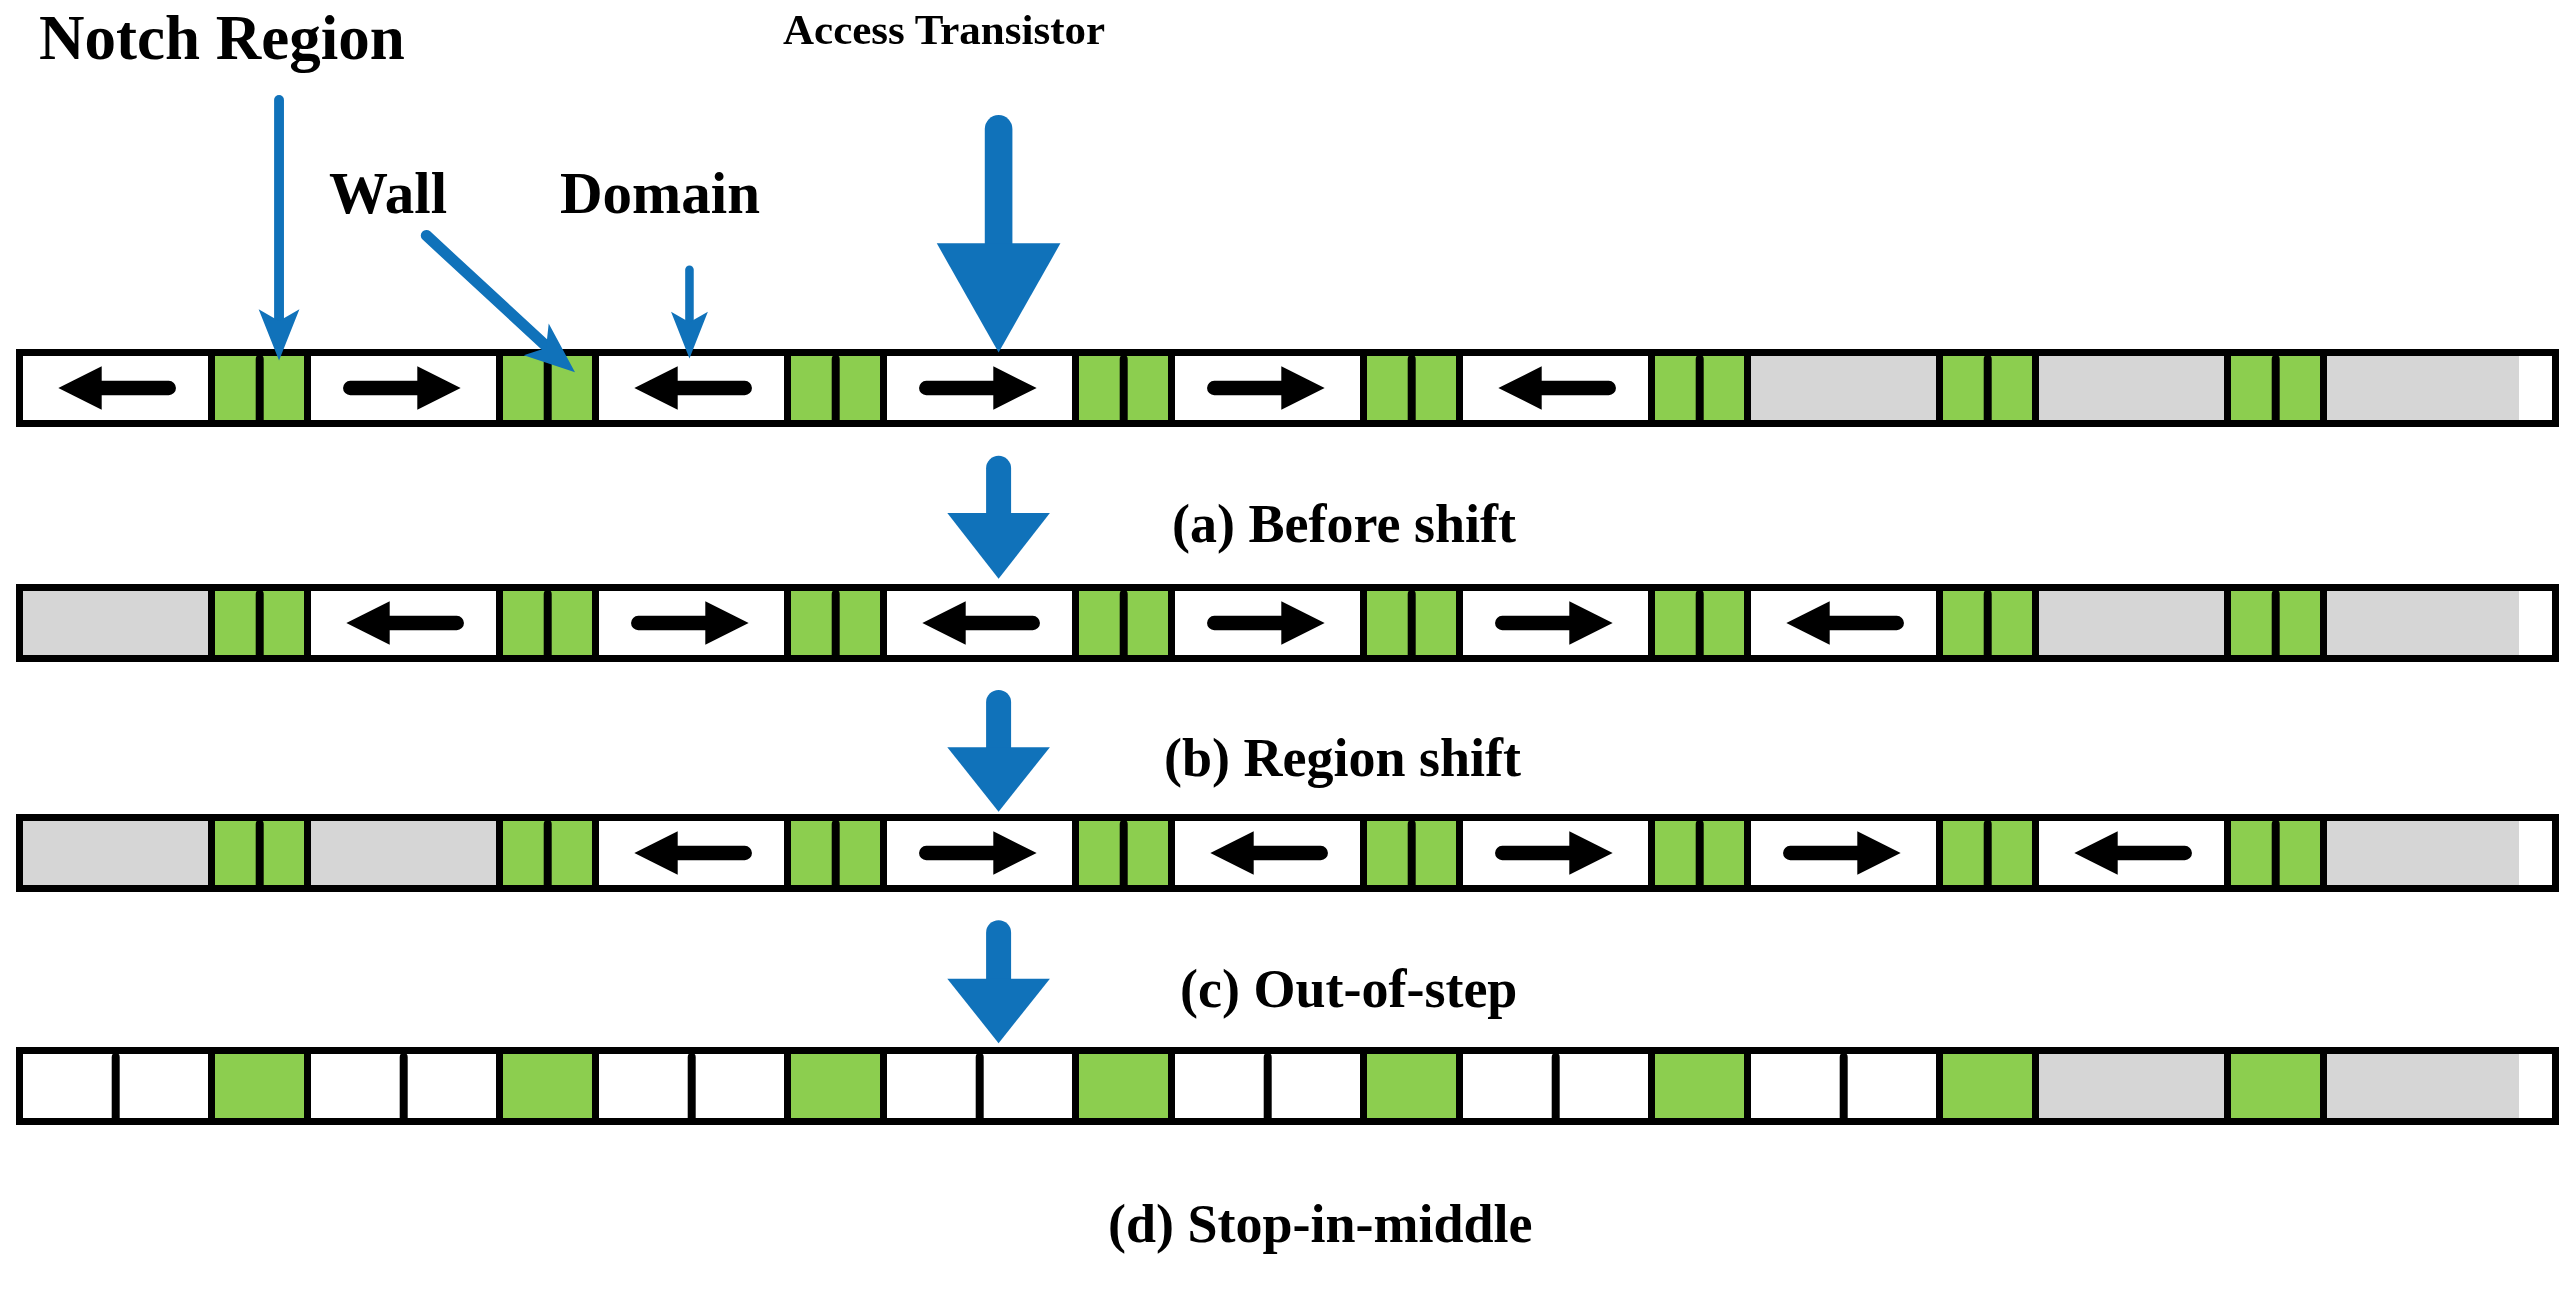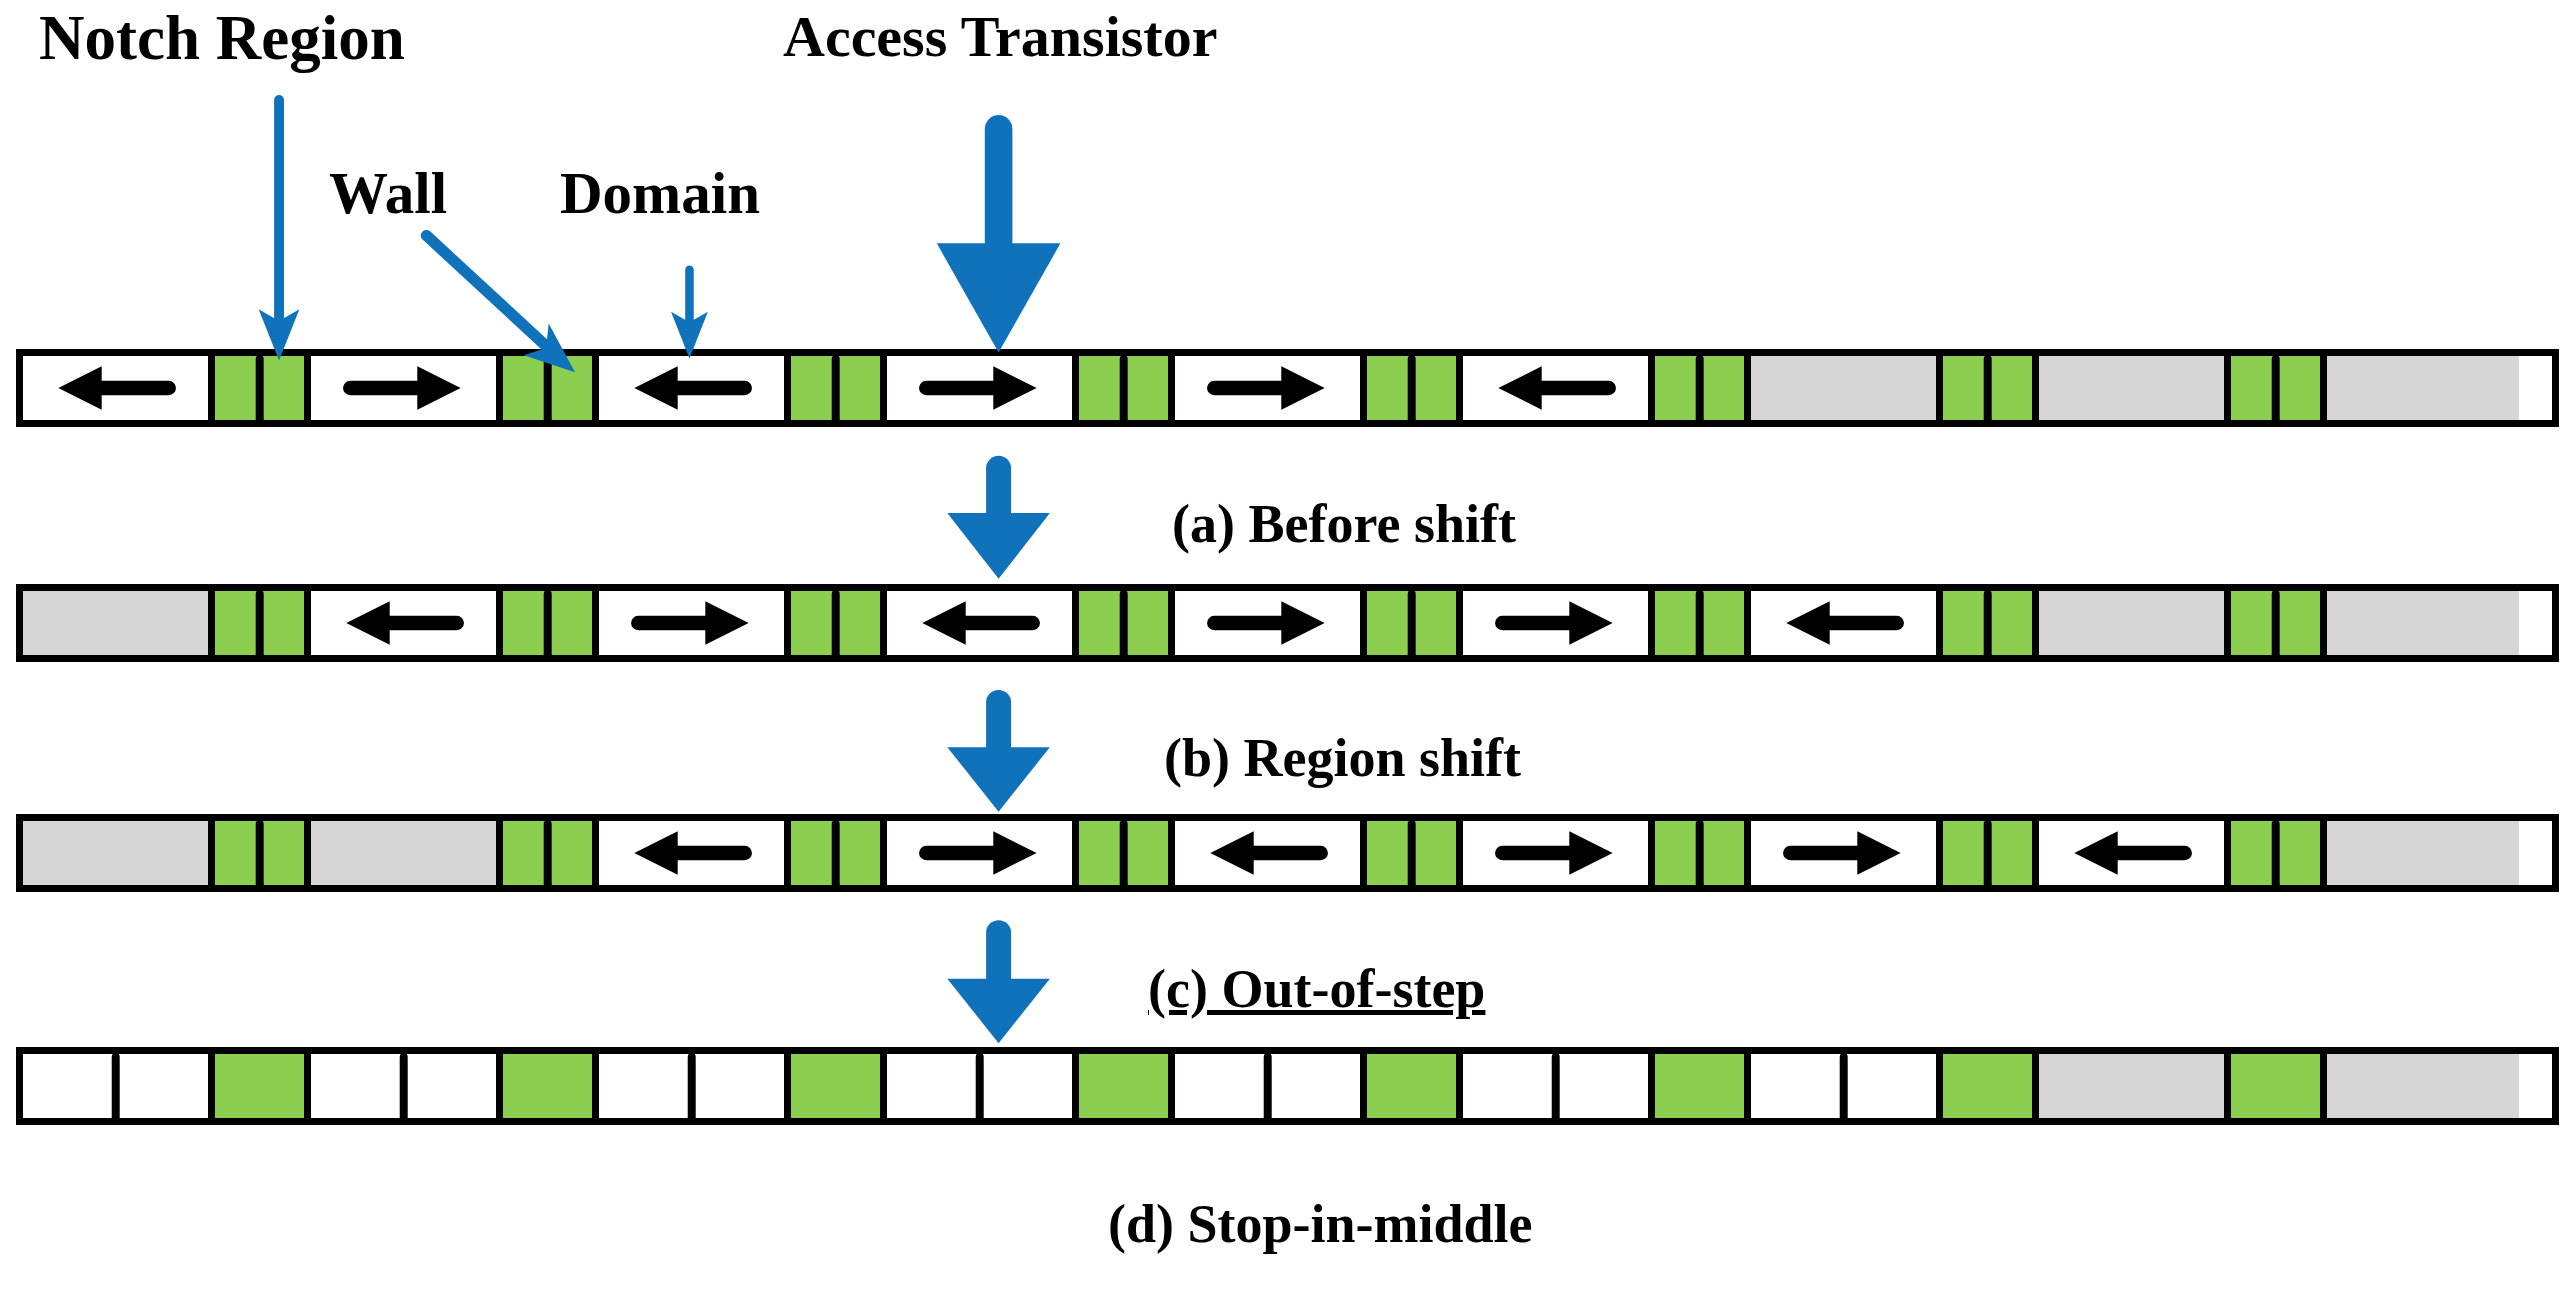--- a/index.html
+++ b/index.html
@@ -18,21 +18,21 @@
     position:absolute;
     color:#000;
     font-family:"Liberation Serif","DejaVu Serif",serif;
     font-weight:700;
     white-space:nowrap;
     line-height:1;
   }
   .anno-notch{left:39px;top:6.6px;font-size:63px;}
   .anno-wall{left:329px;top:164px;font-size:59px;}
   .anno-domain{left:560px;top:164px;font-size:59px;}
-  .anno-access{left:783px;top:8px;font-size:58px;}
+  .anno-access{left:783px;top:8px;font-size:43px;}
 
   
   .ptr-layer{position:absolute;left:0;top:0;width:2576px;height:1301px;pointer-events:none;}
 
   
   .track{
     position:absolute;
     left:16px;
     width:2543px;
     height:78px;
@@ -82,21 +82,21 @@
     position:absolute;
     color:#000000;
     font-family:"Liberation Serif","DejaVu Serif",serif;
     font-weight:700;
     font-size:54px;
     white-space:nowrap;
     line-height:1;
   }
   #cap-a{left:1164px;top:497px;margin-left:8px;}
   #cap-b{left:1164px;top:731px;}
-  #cap-c{left:1148px;top:962px;text-decoration:underline;}
+  #cap-c{left:1180px;top:962px;}
   #cap-d{left:1108px;top:1197px;}
 </style>
 </head>
 <body>
 
 <div class="stage">
 
   <div class="anno-label anno-notch">Notch Region</div>
   <div class="anno-label anno-wall">Wall</div>
   <div class="anno-label anno-domain">Domain</div>

